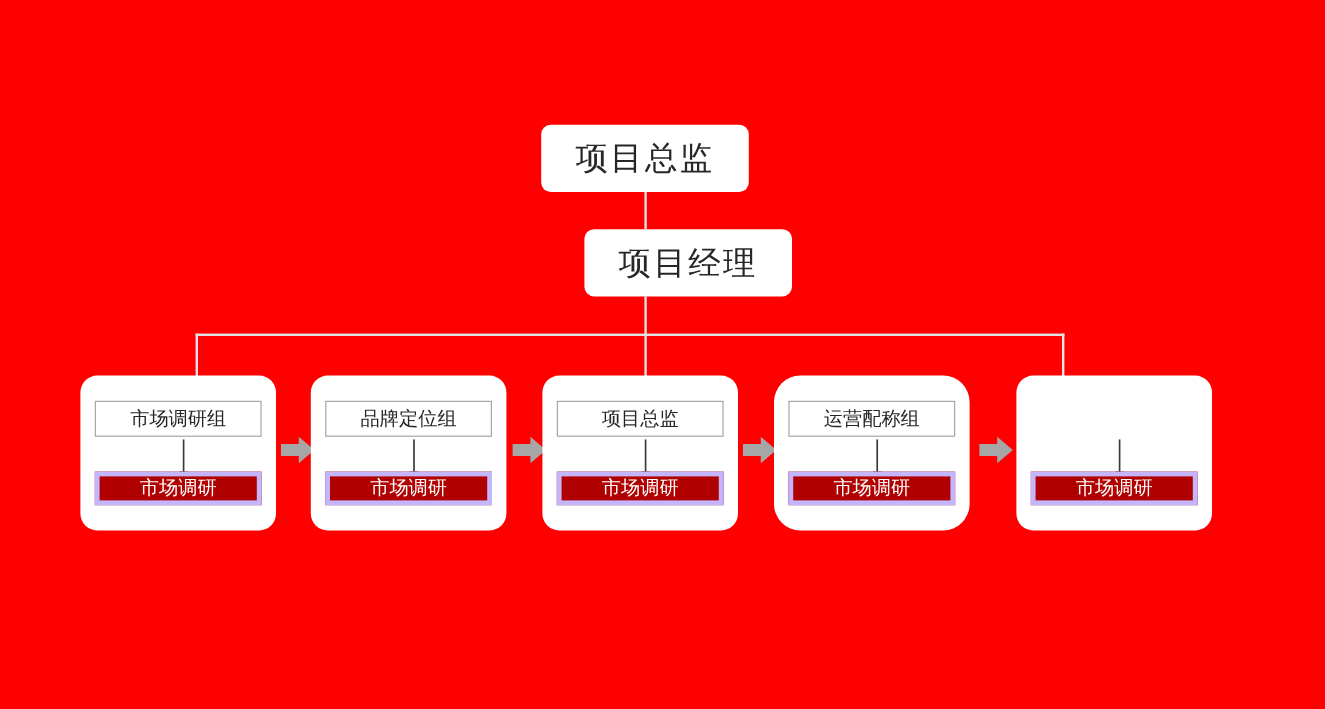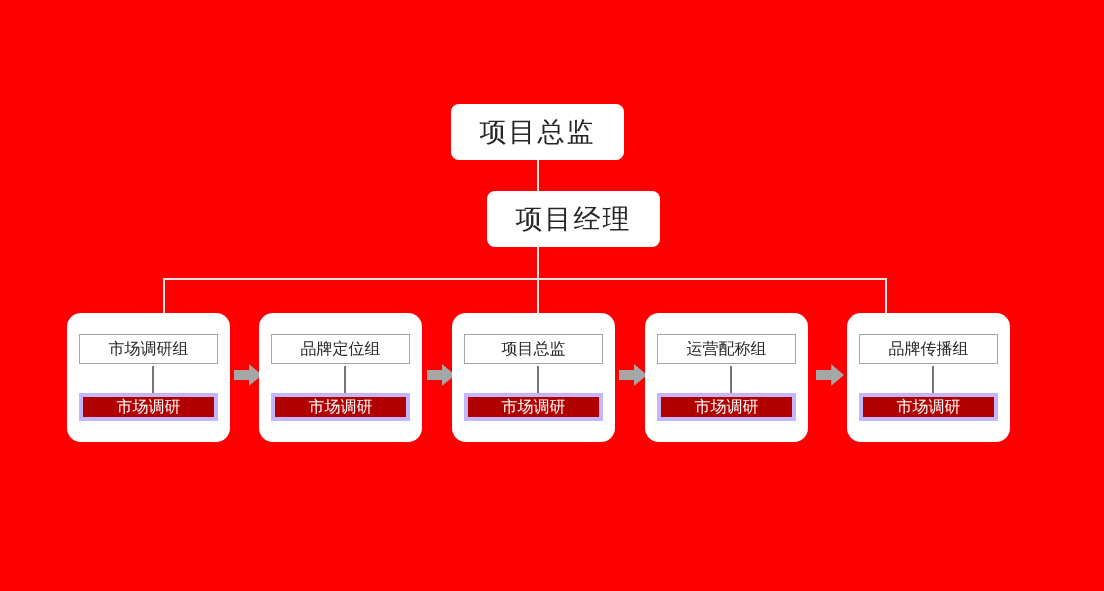--- a/index.html
+++ b/index.html
@@ -190,35 +190,34 @@
       <line x1="5" y1="0" x2="5" y2="29" stroke="#3A3A3A" stroke-width="1.4"></line>
       <polygon points="5,36 1.2,27 8.8,27" fill="#3A3A3A"></polygon>
     </svg>
     <div class="card-badge">市场调研</div>
   </div>
 
   <svg class="flow-arrow" style="left:619px;" viewBox="0 0 28 24">
     <polygon points="0,7 15,7 15,1 28,12 15,23 15,17 0,17" fill="#A6A6A6"></polygon>
   </svg>
 
-  <div class="team-card" style="left:645px;">
+  <div class="team-card" style="left:645px;border-radius:22px;">
     <div class="card-header">运营配称组</div>
     <svg class="card-arrow-down" viewBox="0 0 10 36">
       <line x1="5" y1="0" x2="5" y2="29" stroke="#3A3A3A" stroke-width="1.4"></line>
       <polygon points="5,36 1.2,27 8.8,27" fill="#3A3A3A"></polygon>
     </svg>
     <div class="card-badge">市场调研</div>
   </div>
 
   <svg class="flow-arrow" style="left:816px;" viewBox="0 0 28 24">
     <polygon points="0,7 15,7 15,1 28,12 15,23 15,17 0,17" fill="#A6A6A6"></polygon>
   </svg>
 
   <div class="team-card" style="left:847px;">
-    <div class="card-header">品牌传播组</div>
     <svg class="card-arrow-down" viewBox="0 0 10 36">
       <line x1="5" y1="0" x2="5" y2="29" stroke="#3A3A3A" stroke-width="1.4"></line>
       <polygon points="5,36 1.2,27 8.8,27" fill="#3A3A3A"></polygon>
     </svg>
     <div class="card-badge">市场调研</div>
   </div>
 
 </div>
 
 </body></html>

